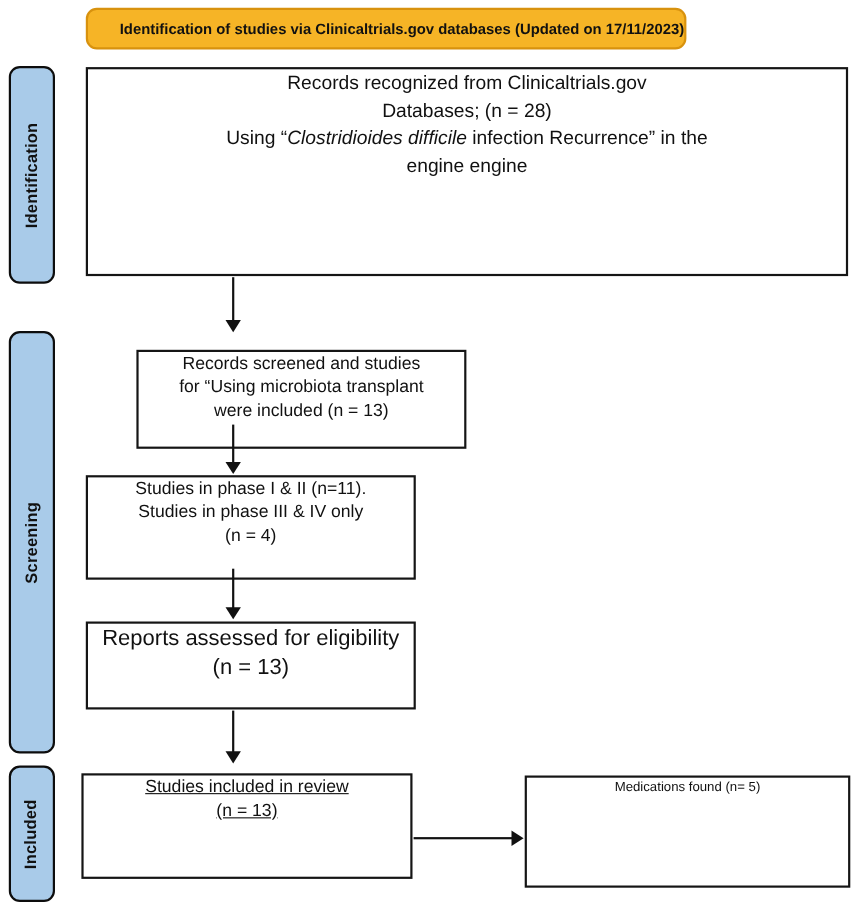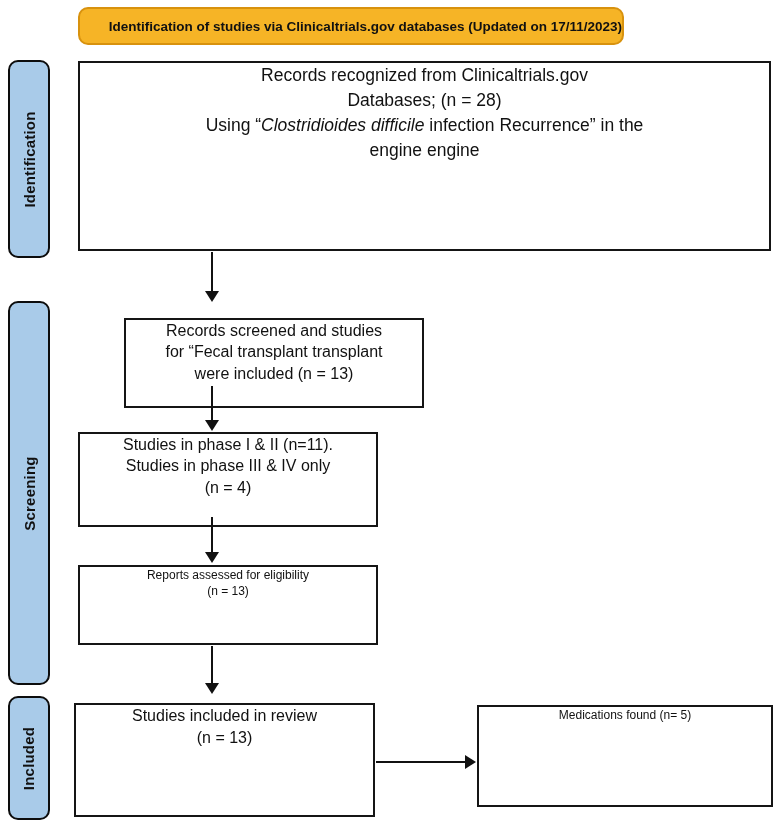--- a/index.html
+++ b/index.html
@@ -60,22 +60,22 @@
     position: absolute;
     background: var(--box-bg);
     border: 2.5px solid #151515;
     display: flex; align-items: flex-start; justify-content: center;
     text-align: center;
   }
   .fbox .txt { width: 100%; }
   #box-records     { left: 78px;  top: 61px;  width: 693px; height: 190px; font-size: 17.5px; line-height: 1.42; }
   #box-screened    { left: 78px;  top: 318px; width: 300px; height: 90px;  font-size: 16px;   line-height: 1.33; margin-left: 46px; }
   #box-phase       { left: 78px;  top: 432px; width: 300px; height: 95px;  font-size: 16px;   line-height: 1.33; }
-  #box-eligibility { left: 78px;  top: 565px; width: 300px; height: 80px;  font-size: 12px;   line-height: 1.35; }
-  #box-included    { left: 74px;  top: 703px; width: 301px; height: 114px; font-size: 16px;   line-height: 1.38; }
+  #box-eligibility { left: 78px;  top: 565px; width: 300px; height: 80px;  font-size: 20px;   line-height: 1.35; }
+  #box-included    { left: 74px;  top: 703px; width: 301px; height: 96px; font-size: 16px;   line-height: 1.38; text-decoration: underline; }
   #box-medications { left: 477px; top: 705px; width: 296px; height: 102px; font-size: 12px;   line-height: 1.35; }
   .it { font-style: italic; }
   
   .varrow { position: absolute; left: 205px; width: 14px; }
   .varrow .shaft {
     position: absolute; left: 6px; top: 0;
     width: 2px; height: calc(100% - 9px);
     background: var(--line-color);
   }
   .varrow .head {
@@ -128,21 +128,21 @@
       <span>Records recognized from Clinicaltrials.gov</span><br>
       <span>Databases; (n = 28)</span><br>
       <span><span>Using “</span><span class="it">Clostridioides difficile</span><span> infection Recurrence” in the</span></span><br>
       <span>engine engine</span>
     </div>
   </div>
 
   <div class="fbox" id="box-screened">
     <div class="txt">
       <span>Records screened and studies</span><br>
-      <span>for “Fecal transplant transplant</span><br>
+      <span>for “Using microbiota transplant</span><br>
       <span>were included (n = 13)</span>
     </div>
   </div>
 
   <div class="fbox" id="box-phase">
     <div class="txt">
       <span>Studies in phase I &amp; II (n=11).</span><br>
       <span>Studies in phase III &amp; IV only</span><br>
       <span>(n = 4)</span>
     </div>

